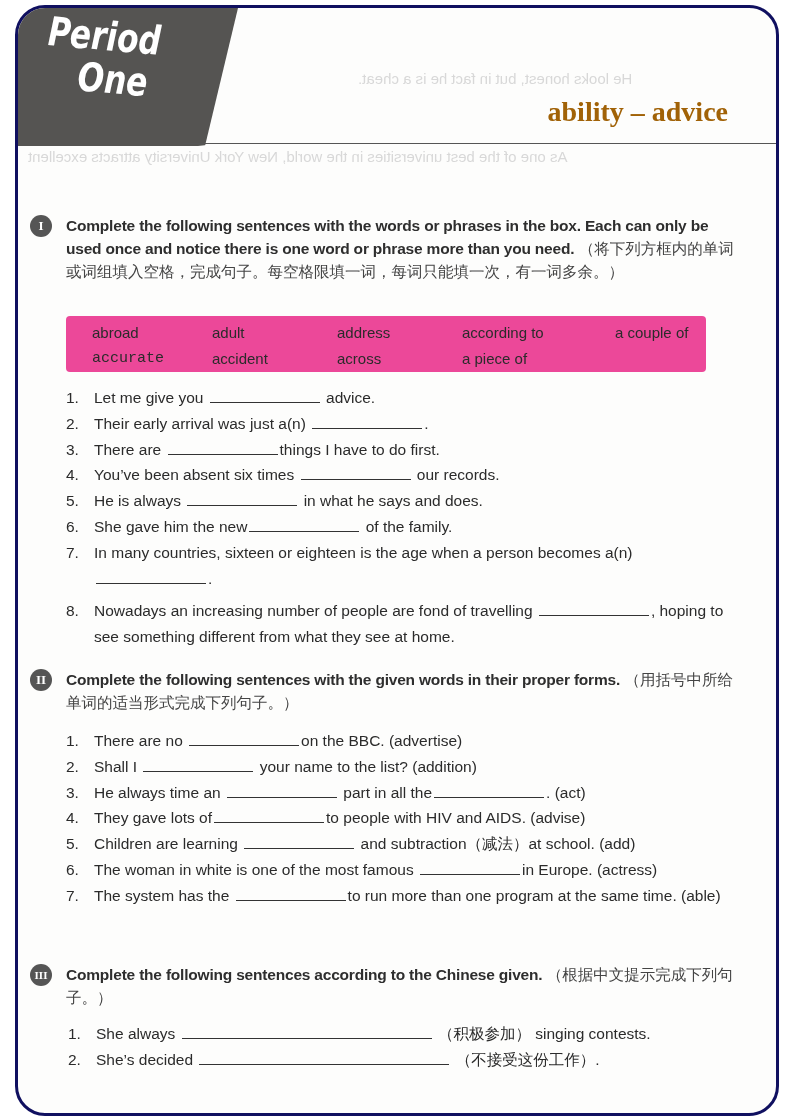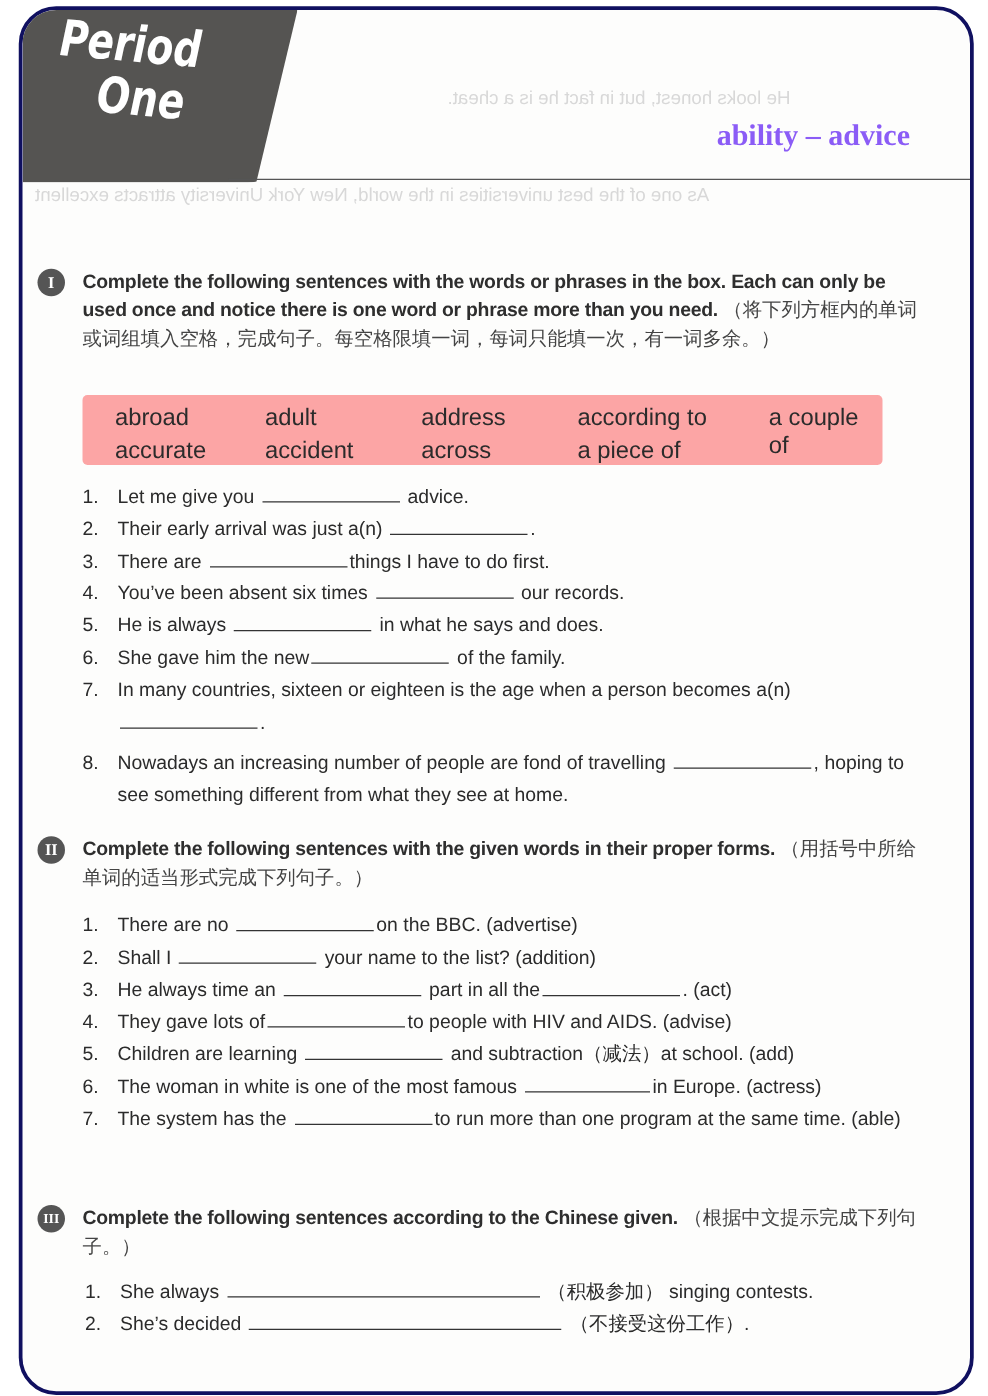--- a/index.html
+++ b/index.html
@@ -8,31 +8,31 @@
   .frame{position:absolute;left:15px;top:5px;width:758px;height:1105px;border:3px solid #101060;
          border-radius:30px;background:#fdfdfc;overflow:hidden;}
   .bleed{position:absolute;color:#d8d8d8;font-size:15px;transform:scaleX(-1);white-space:nowrap;}
   .banner{position:absolute;left:0;top:0;width:220px;height:138px;background:#555452;
           border-bottom-right-radius:40px;clip-path:polygon(0 0,100% 0,85% 100%,0 100%);}
   .banner-text{position:absolute;left:30px;top:6px;color:#fff;font-family:"DejaVu Sans",sans-serif;
                font-weight:bold;font-style:italic;transform:scaleX(0.78);transform-origin:left top;}
   .banner-text .l1{font-size:40px;line-height:44px;display:block;transform:rotate(4deg);}
   .banner-text .l2{font-size:40px;line-height:44px;display:block;margin-left:38px;transform:rotate(4deg);}
   .title{position:absolute;right:48px;top:88px;font-family:"Liberation Serif","DejaVu Serif",serif;
-         font-weight:bold;font-size:24px;color:#8b5cf6;}
+         font-weight:bold;font-size:28px;color:#a16207;}
   .title-rule{position:absolute;left:165px;right:0;top:135px;height:1px;background:#555;}
   .section{position:absolute;left:8px;right:30px;}
   .sec-head{position:relative;padding-left:40px;font-size:15.5px;line-height:23px;}
   .sec-head b{font-weight:bold;color:#2e2e2e;letter-spacing:-0.2px;text-align:center;}
   .sec-head .zh{color:#444;font-weight:normal;margin-top:13px;}
   .badge{position:absolute;left:4px;top:1px;width:22px;height:22px;border-radius:50%;background:#555;
          color:#fff;font-weight:bold;font-size:13px;text-align:center;line-height:22px;
          font-family:"Liberation Serif",serif;}
-  .wordbox{position:absolute;left:48px;width:640px;top:308px;height:56px;background:#fca5a5;
-           border-radius:4px;font-size:19px;}
+  .wordbox{position:absolute;left:48px;width:640px;top:308px;height:56px;background:#ec4899;
+           border-radius:4px;font-size:15px;}
   .wordbox span{position:absolute;}
   .items{list-style:none;margin:0;padding:0;}
   .items li{position:relative;font-size:15.5px;line-height:25.8px;padding-left:28px;}
   .items li .num{position:absolute;left:0;}
   .blank{display:inline-block;border-bottom:1px solid #333;height:14px;vertical-align:baseline;margin:0 2px;}
 </style>
 </head>
 <body>
 
 <div class="frame">
@@ -56,21 +56,21 @@
       <span class="zh">（将下列方框内的单词或词组填入空格，完成句子。每空格限填一词，每词只能填一次，有一词多余。）</span>
     </div>
   </div>
 
   <div class="wordbox">
     <span style="left:26px;top:8px;">abroad</span>
     <span style="left:146px;top:8px;">adult</span>
     <span style="left:271px;top:8px;">address</span>
     <span style="left:396px;top:8px;">according to</span>
     <span style="left:549px;top:8px;">a couple of</span>
-    <span style="left:26px;top:34px;">accurate</span>
+    <span style="left:26px;top:34px;font-family:Liberation Mono, monospace;">accurate</span>
     <span style="left:146px;top:34px;">accident</span>
     <span style="left:271px;top:34px;">across</span>
     <span style="left:396px;top:34px;">a piece of</span>
   </div>
 
   <ul class="items" style="position:absolute;left:48px;right:45px;top:377px;">
     <li><span class="num">1.</span><span>Let me give you</span> <span class="blank" style="width:110px"></span> <span>advice.</span></li>
     <li><span class="num">2.</span><span>Their early arrival was just a(n)</span> <span class="blank" style="width:110px"></span><span>.</span></li>
     <li><span class="num">3.</span><span>There are</span> <span class="blank" style="width:110px"></span><span>things I have to do first.</span></li>
     <li><span class="num">4.</span><span>You’ve been absent six times</span> <span class="blank" style="width:110px"></span> <span>our records.</span></li>

